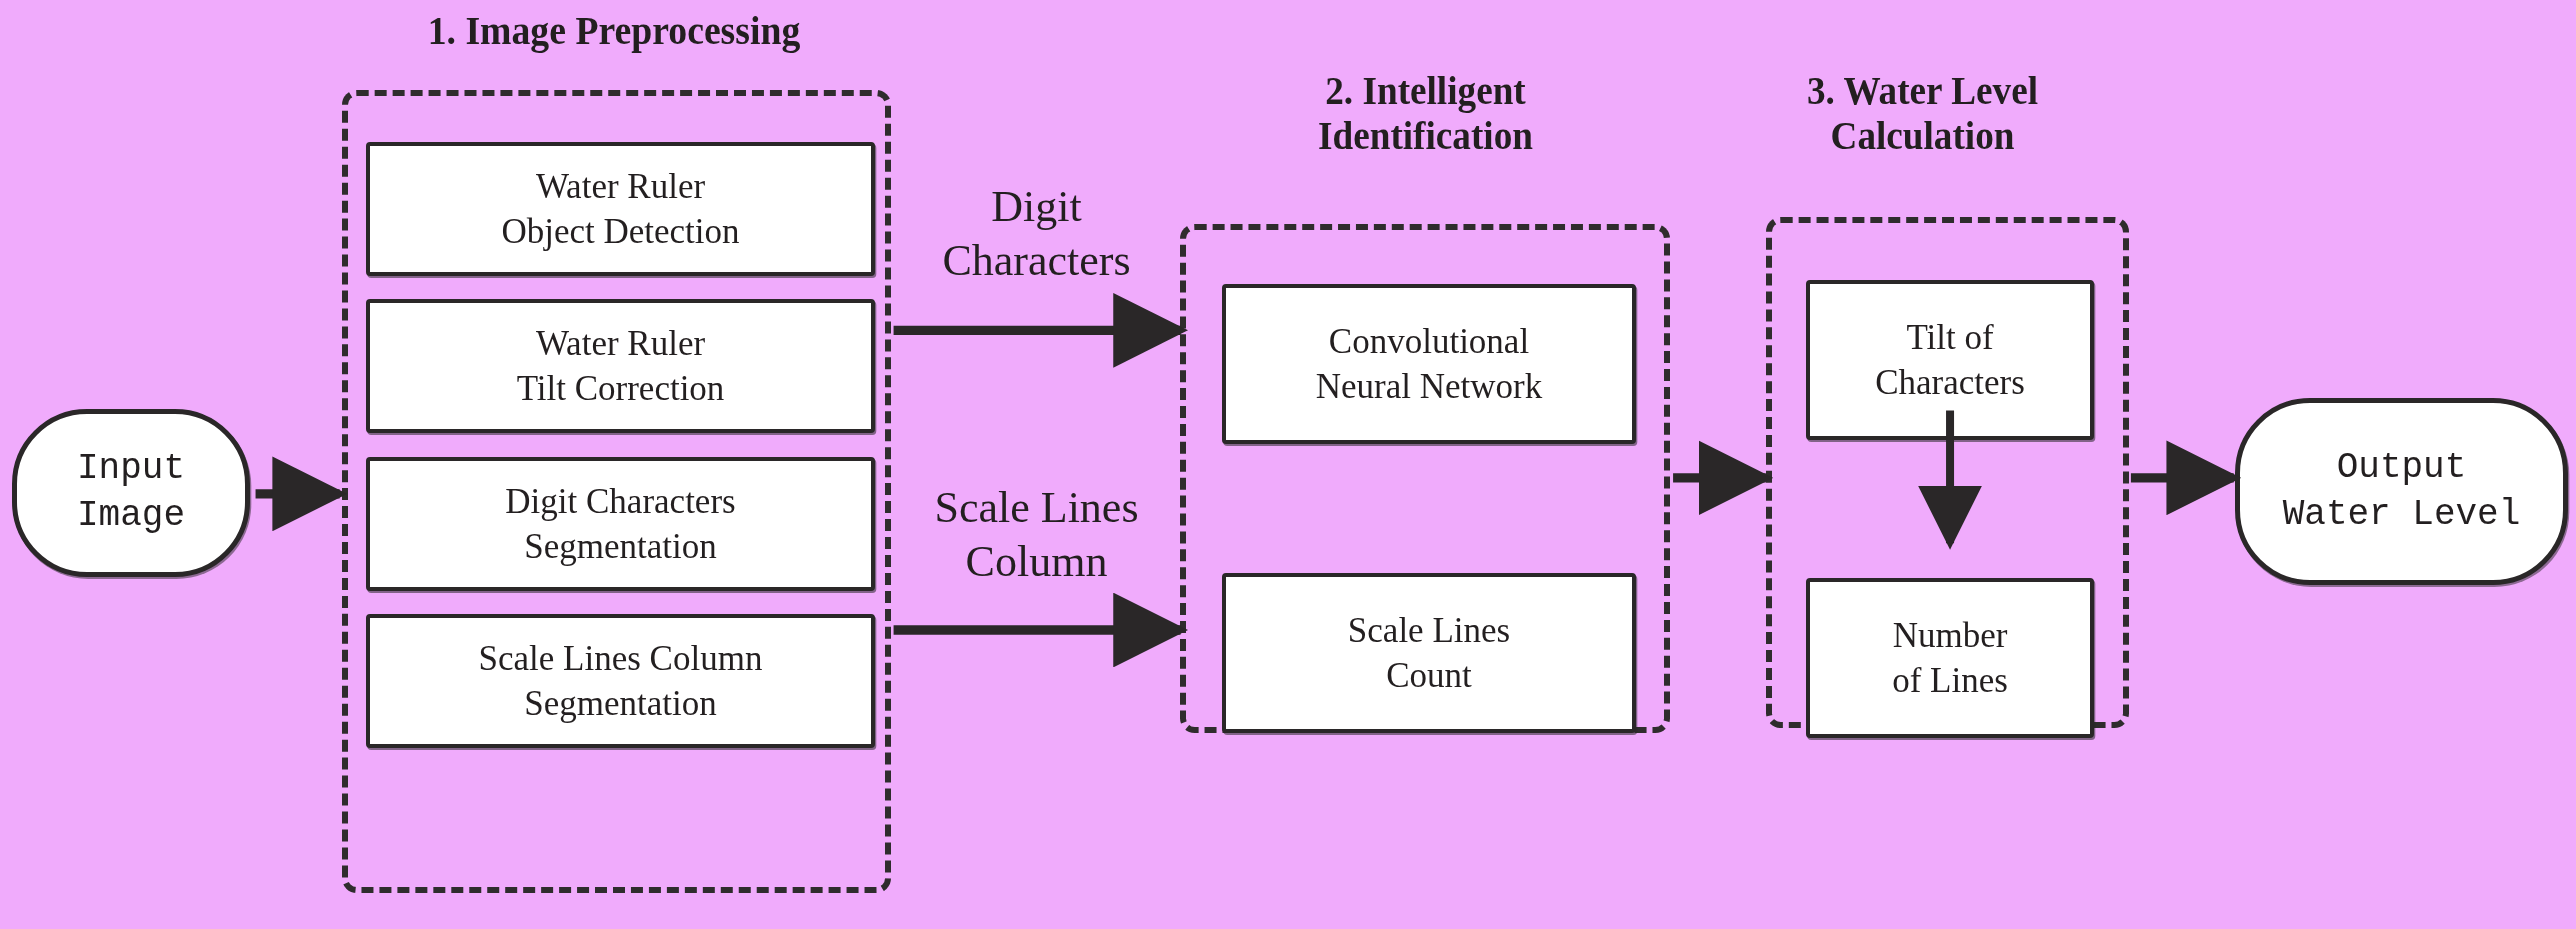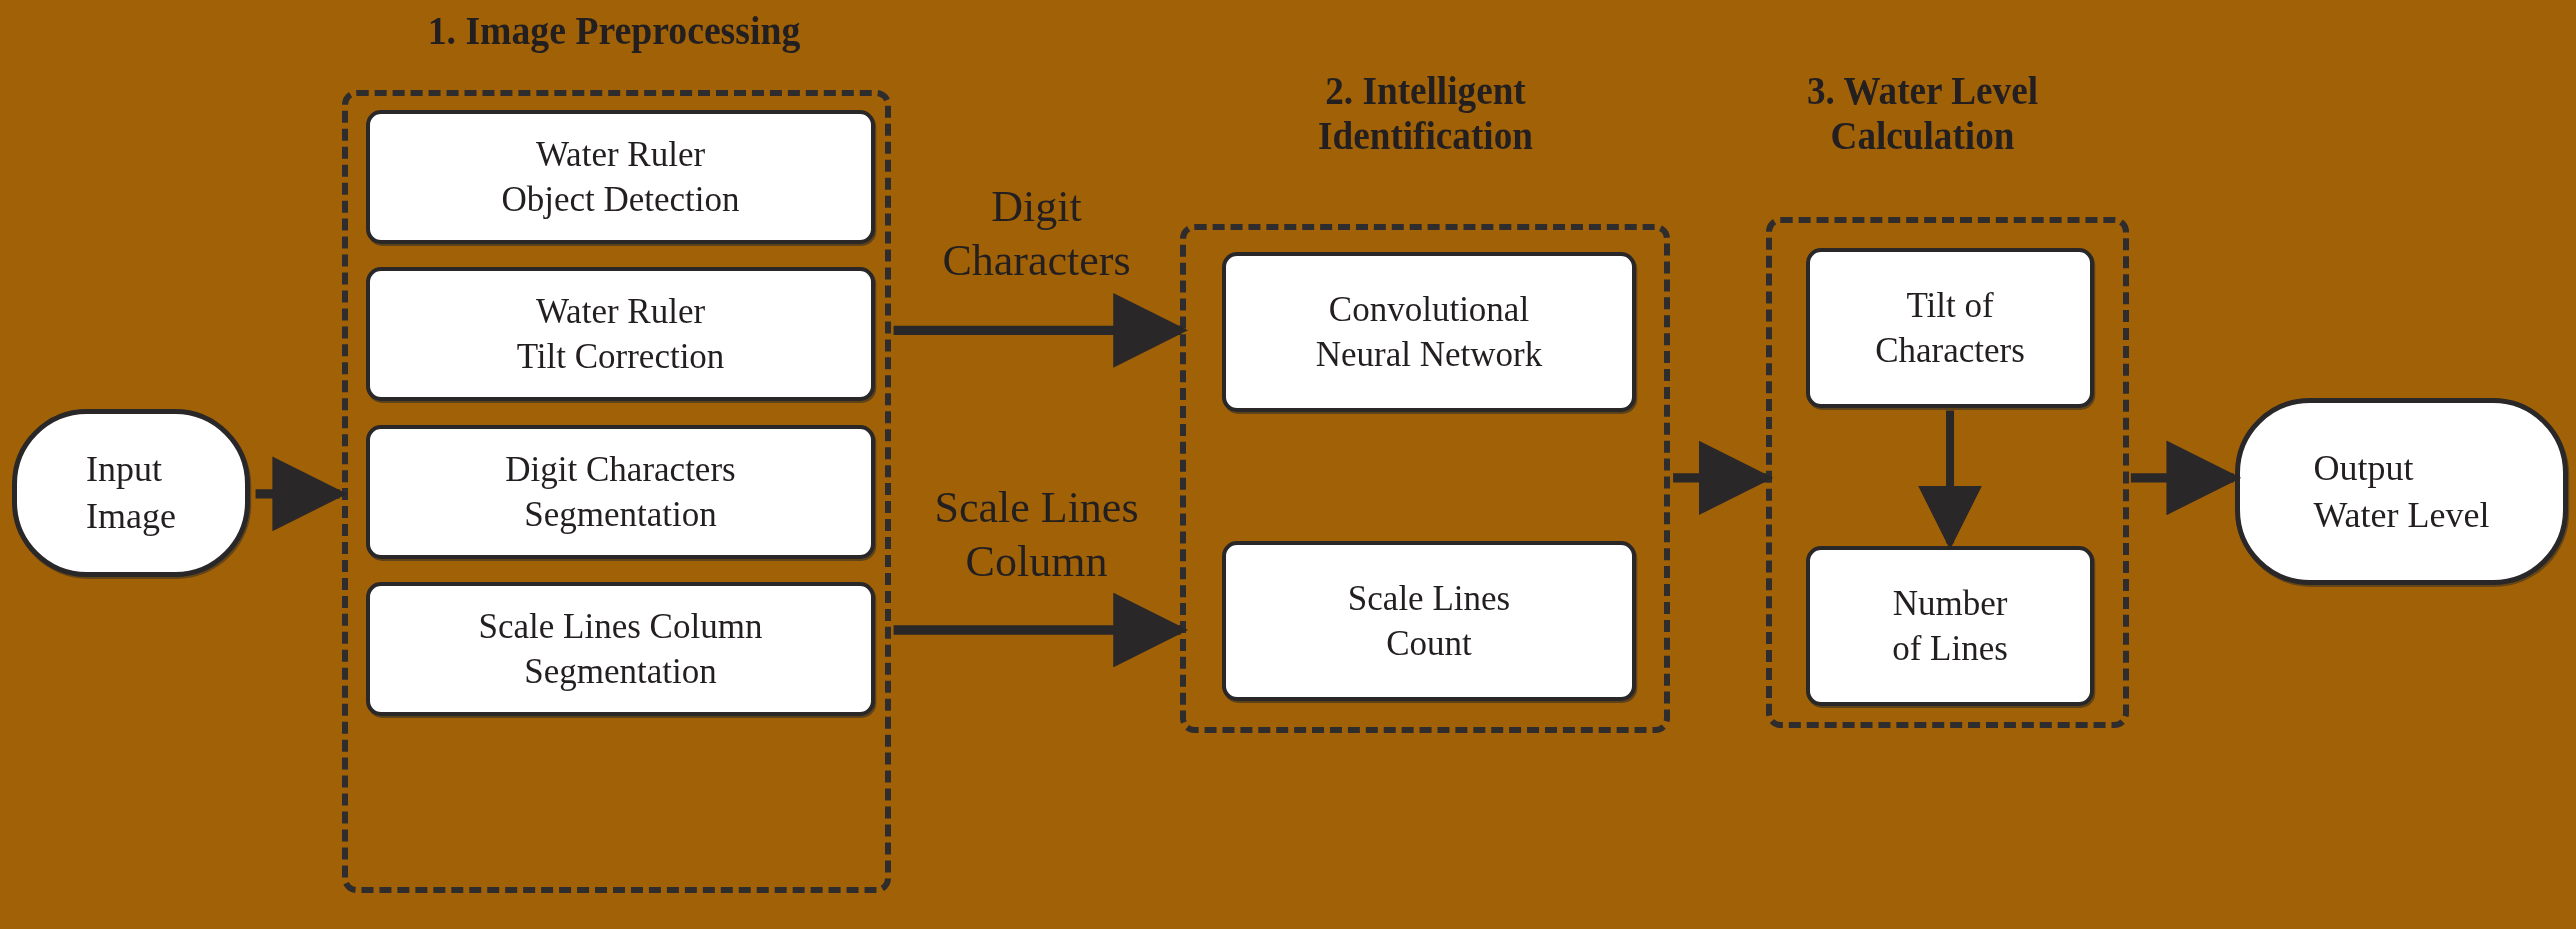--- a/index.html
+++ b/index.html
@@ -1,19 +1,19 @@
 <!DOCTYPE html>
 <html style="font-size:10.7px"><head>
 <meta charset="utf-8">
 <style>
   html,body{margin:0;padding:0;background:#ffffff;}
   #root{
     position:relative;
     width:2576px;height:929px;
-    background:#a16207;
+    background:#f0abfc;
     font-family:"Liberation Serif","DejaVu Serif",serif;
     color:#231f20;
     overflow:hidden;
   }
   
   .stage-title{
     position:absolute;
     font-family:"Liberation Serif","DejaVu Serif",serif;
     font-weight:bold;
     color:#231f20;
@@ -36,32 +36,33 @@
   }
   #group1{ left:342px;  top:90px; width:549px;  height:803px;}
   #group2{ left:1180px; top:224px; width:490px;  height:509px;}
   #group3{ left:1766px; top:217px; width:363px;  height:511px;}
 
   
   .proc-box{
     position:absolute;
     box-sizing:border-box;
     border:4.7px solid #2a2728;
-    border-radius:15px;
+    border-radius:4px;
     background:#ffffff;
     display:flex;
     flex-direction:column;
     align-items:center;
     justify-content:center;
     text-align:center;
     line-height:1.30;
     font-size:35px;
     color:#231f20;
     white-space:pre-line;
     box-shadow:1.3px 2px 0 rgba(40,40,40,0.55);
+    margin-top:32px;
   }
   
   #box-detect{   left:366px; top:110px;  width:509px; height:134px;}
   #box-tilt{     left:366px; top:267px;  width:509px; height:134px;}
   #box-digitseg{ left:366px; top:425px;  width:509px; height:134px;}
   #box-scaleseg{ left:366px; top:582px;  width:509px; height:134px;}
   
   #box-cnn{      left:1222px;top:252px;  width:414px; height:160px;}
   #box-count{    left:1222px;top:541px;  width:414px; height:160px;}
   
@@ -72,26 +73,27 @@
   .term-box{
     position:absolute;
     box-sizing:border-box;
     border:5.3px solid #2a2728;
     border-radius:75px;
     background:#ffffff;
     display:flex;
     flex-direction:column;
     align-items:center;
     justify-content:center;
-    text-align:left;
+    text-align:center;
     line-height:1.30;
     font-size:36px;
     color:#231f20;
     white-space:pre-line;
     box-shadow:1.3px 2px 0 rgba(40,40,40,0.5);
+    font-family:Liberation Mono, monospace;
   }
   #node-input{  left:12px;   top:409px; width:238px; height:168px;}
   #node-output{ left:2235px; top:398px; width:333px; height:187px;}
 
   
   .edge-label{
     position:absolute;
     font-size:44px;
     line-height:1.22;
     text-align:center;

